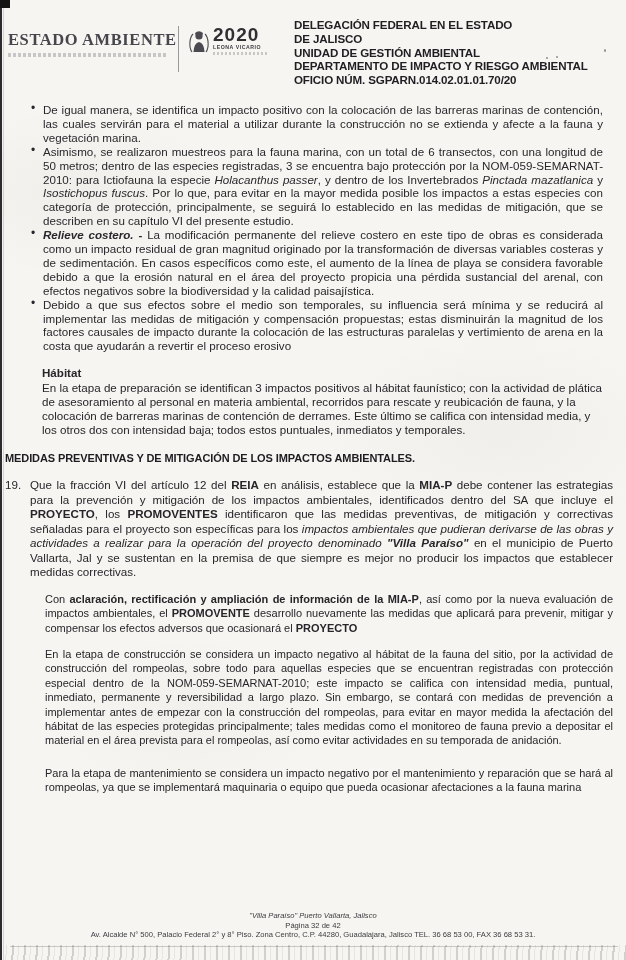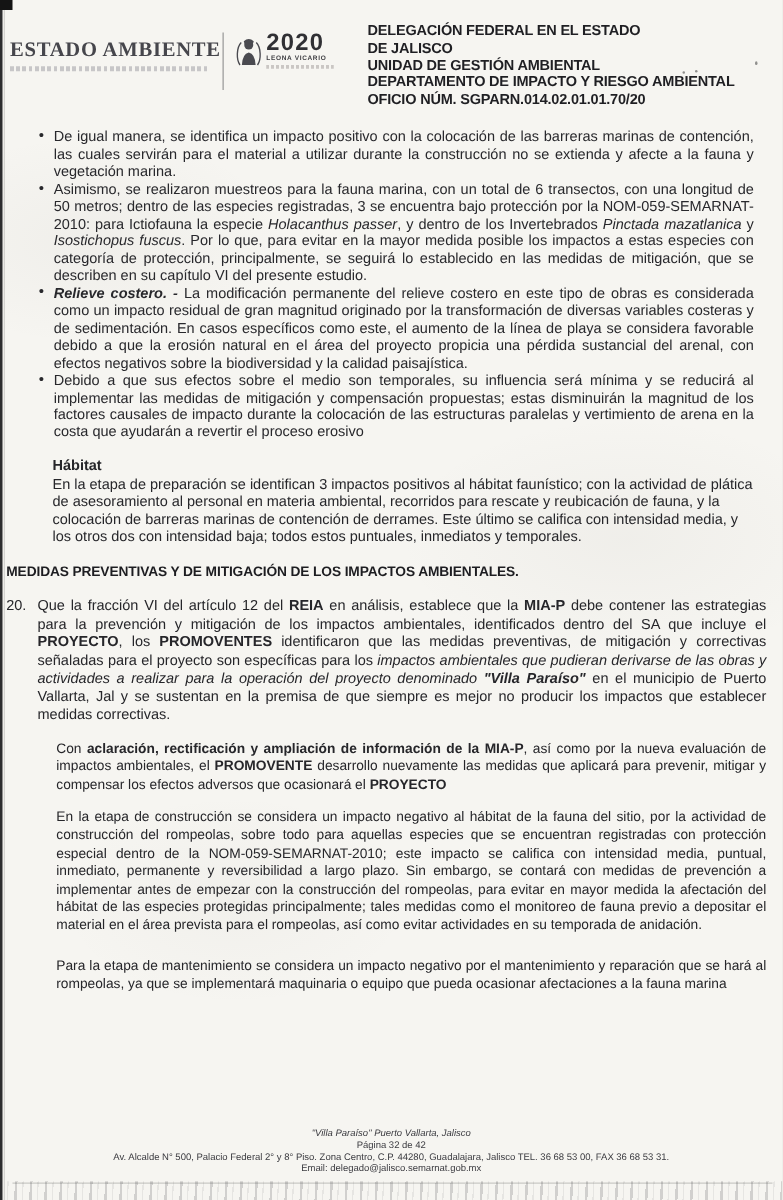--- a/index.html
+++ b/index.html
@@ -119,29 +119,28 @@
   </section>
 
   <section class="habitat">
     <div class="habitat-h">Hábitat</div>
     <div>En la etapa de preparación se identifican 3 impactos positivos al hábitat faunístico; con la actividad de plática de asesoramiento al personal en materia ambiental, recorridos para rescate y reubicación de fauna, y la colocación de barreras marinas de contención de derrames. Este último se califica con intensidad media, y los otros dos con intensidad baja; todos estos puntuales, inmediatos y temporales.</div>
   </section>
 
   <div class="section-h">MEDIDAS PREVENTIVAS Y DE MITIGACIÓN DE LOS IMPACTOS AMBIENTALES.</div>
 
   <section class="item19">
-    <div class="item19-num">20.</div>
+    <div class="item19-num">19.</div>
     <div class="item19-body"><span>Que la fracción VI del artículo 12 del </span><span class="b">REIA</span><span> en análisis, establece que la </span><span class="b">MIA-P</span><span> debe contener las estrategias para la prevención y mitigación de los impactos ambientales, identificados dentro del SA que incluye el </span><span class="b">PROYECTO</span><span>, los </span><span class="b">PROMOVENTES</span><span> identificaron que las medidas preventivas, de mitigación y correctivas señaladas para el proyecto son específicas para los </span><span class="i">impactos ambientales que pudieran derivarse de las obras y actividades a realizar para la operación del proyecto denominado </span><span class="b i">"Villa Paraíso"</span><span> en el municipio de Puerto Vallarta, Jal y se sustentan en la premisa de que siempre es mejor no producir los impactos que establecer medidas correctivas.</span></div>
   </section>
 
   <p class="para"><span>Con </span><span class="b">aclaración, rectificación y ampliación de información de la MIA-P</span><span>, así como por la nueva evaluación de impactos ambientales, el </span><span class="b">PROMOVENTE</span><span> desarrollo nuevamente las medidas que aplicará para prevenir, mitigar y compensar los efectos adversos que ocasionará el </span><span class="b">PROYECTO</span></p>
   <p class="para"><span>En la etapa de construcción se considera un impacto negativo al hábitat de la fauna del sitio, por la actividad de construcción del rompeolas, sobre todo para aquellas especies que se encuentran registradas con protección especial dentro de la NOM-059-SEMARNAT-2010; este impacto se califica con intensidad media, puntual, inmediato, permanente y reversibilidad a largo plazo. Sin embargo, se contará con medidas de prevención a implementar antes de empezar con la construcción del rompeolas, para evitar en mayor medida la afectación del hábitat de las especies protegidas principalmente; tales medidas como el monitoreo de fauna previo a depositar el material en el área prevista para el rompeolas, así como evitar actividades en su temporada de anidación.</span></p>
   <p class="para tight"><span>Para la etapa de mantenimiento se considera un impacto negativo por el mantenimiento y reparación que se hará al rompeolas, ya que se implementará maquinaria o equipo que pueda ocasionar afectaciones a la fauna marina</span></p>
 
   <footer class="footer">
     <div class="it">"Villa Paraíso" Puerto Vallarta, Jalisco</div>
     <div>Página 32 de 42</div>
     <div>Av. Alcalde N° 500, Palacio Federal 2° y 8° Piso. Zona Centro, C.P. 44280, Guadalajara, Jalisco  TEL. 36 68 53 00, FAX 36 68 53 31.</div>
-    <div>Email: delegado@jalisco.semarnat.gob.mx</div>
   </footer>
   <div class="faint-rule"></div>
   <div class="noise-strip"></div>
 </div>
 
 </body></html>

